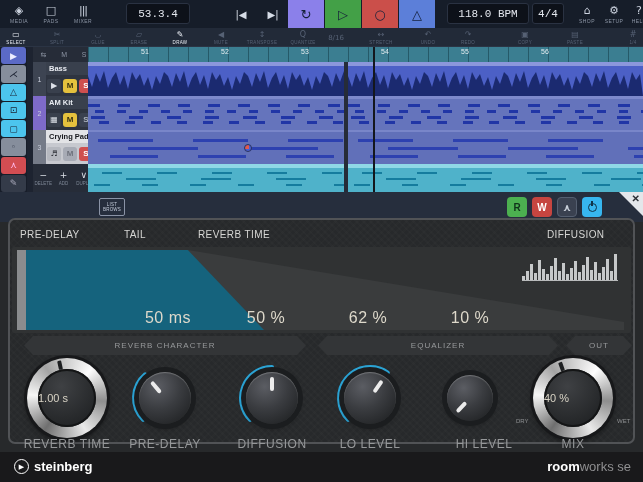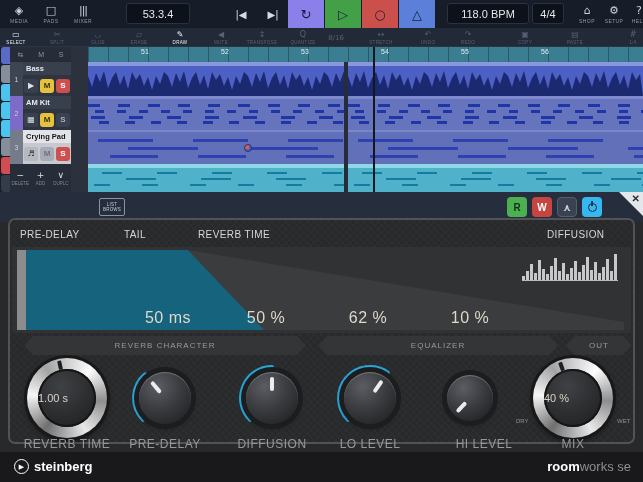--- a/index.html
+++ b/index.html
@@ -5,37 +5,37 @@
   * { margin:0; padding:0; box-sizing:border-box; }
   html,body { background:#000; }
   body { font-family:"Liberation Sans", sans-serif; }
   .screen { position:relative; width:643px; height:482px; overflow:hidden; background:#1a2130; }
 
   
   .topbar { position:absolute; left:0; top:0; width:643px; height:28px; background:#161d29; }
   .tb-item { position:absolute; top:1px; width:34px; height:26px; display:flex; flex-direction:column; align-items:center; justify-content:center; color:#cdd4e0; }
   .tb-item .ico { font-size:11px; line-height:11px; font-family:"DejaVu Sans", sans-serif; }
   .tb-item .lbl { font-size:5px; letter-spacing:.4px; color:#8d96a6; margin-top:2px; }
-  .disp { position:absolute; top:3px; height:21px; background:#0d1119; border:1px solid #2a3242; border-radius:3px; color:#e3e7ee; font-size:11px; display:flex; align-items:center; justify-content:center; }
+  .disp { position:absolute; top:3px; height:21px; background:#0d1119; border:1px solid #2a3242; border-radius:3px; color:#e3e7ee; font-size:11px; display:flex; align-items:center; justify-content:center;font-family:Liberation Mono, monospace; }
   .trans-btn { position:absolute; top:0; width:30px; height:28px; display:flex; align-items:center; justify-content:center; color:#d6dce6; font-size:10px; font-family:"DejaVu Sans", sans-serif; }
   .cbtn { position:absolute; top:0; width:36px; height:28px; display:flex; align-items:center; justify-content:center; font-size:13px; color:#15203a; font-family:"DejaVu Sans", sans-serif; }
 
   
   .toolbar2 { position:absolute; left:0; top:28px; width:643px; height:19px; background:#222a38; border-bottom:1px solid #2b3444; }
   .tool { position:absolute; top:0; height:19px; width:40px; transform:translateX(-50%); display:flex; flex-direction:column; align-items:center; justify-content:center; color:#55607400; }
   .tool .ico { font-size:8px; line-height:8px; color:#566174; font-family:"DejaVu Sans", sans-serif; }
   .tool .lbl { font-size:4.5px; letter-spacing:.3px; color:#566174; margin-top:1px; }
   .tool.active .ico, .tool.active .lbl { color:#e8ecf2; }
 
   
   .arrange { position:absolute; left:0; top:47px; width:643px; height:145px; background:#1d2330; }
   .siderail { position:absolute; left:0; top:0; width:27px; height:145px; background:#171d29; display:flex; flex-direction:column; gap:1px; }
   .sr-btn { width:25px; height:17px; margin-left:1px; border-radius:3px; display:flex; align-items:center; justify-content:center; font-size:9px; font-family:"DejaVu Sans", sans-serif; color:#1b2232; flex:1 1 auto; }
 
-  .tracklist { position:absolute; left:10px; top:0; width:82px; height:145px; background:#2b313d; }
+  .tracklist { position:absolute; left:33px; top:0; width:82px; height:145px; background:#2b313d; }
   .tl-head { position:absolute; left:0; top:0; width:61px; height:15px; display:flex; align-items:center; justify-content:space-around; color:#8d95a4; font-size:7px; background:#262c38; }
   .trk { position:absolute; left:0; width:61px; height:34px; border-bottom:1px solid #20252e; }
   .trk .num { position:absolute; left:0; top:0; width:13px; height:34px; display:flex; align-items:center; justify-content:center; font-size:7px; color:#c9cedb; background:#3d4452; }
   .trk .name { position:absolute; left:13px; top:0; width:48px; height:13px; font-size:7.5px; font-weight:bold; color:#e8ebf1; padding:2px 0 0 3px; white-space:nowrap; overflow:hidden; background:#39404d; }
   .trk .btns { position:absolute; left:13px; top:13px; width:48px; height:21px; background:#2e3440; display:flex; align-items:center; gap:2px; padding-left:1px; }
   .trk .tico { width:14px; height:14px; border-radius:2px; background:#39404d; color:#dfe3ea; font-size:8px; display:flex; align-items:center; justify-content:center; font-family:"DejaVu Sans", sans-serif; }
   .ms { width:14px; height:14px; border-radius:3px; font-size:8px; font-weight:bold; display:flex; align-items:center; justify-content:center; }
   .ms.m-on { background:#e5c13d; color:#3a3310; }
   .ms.s-on { background:#cf4f4f; color:#fff; }
   .ms.off  { background:#3a4150; color:#aab1bd; }

